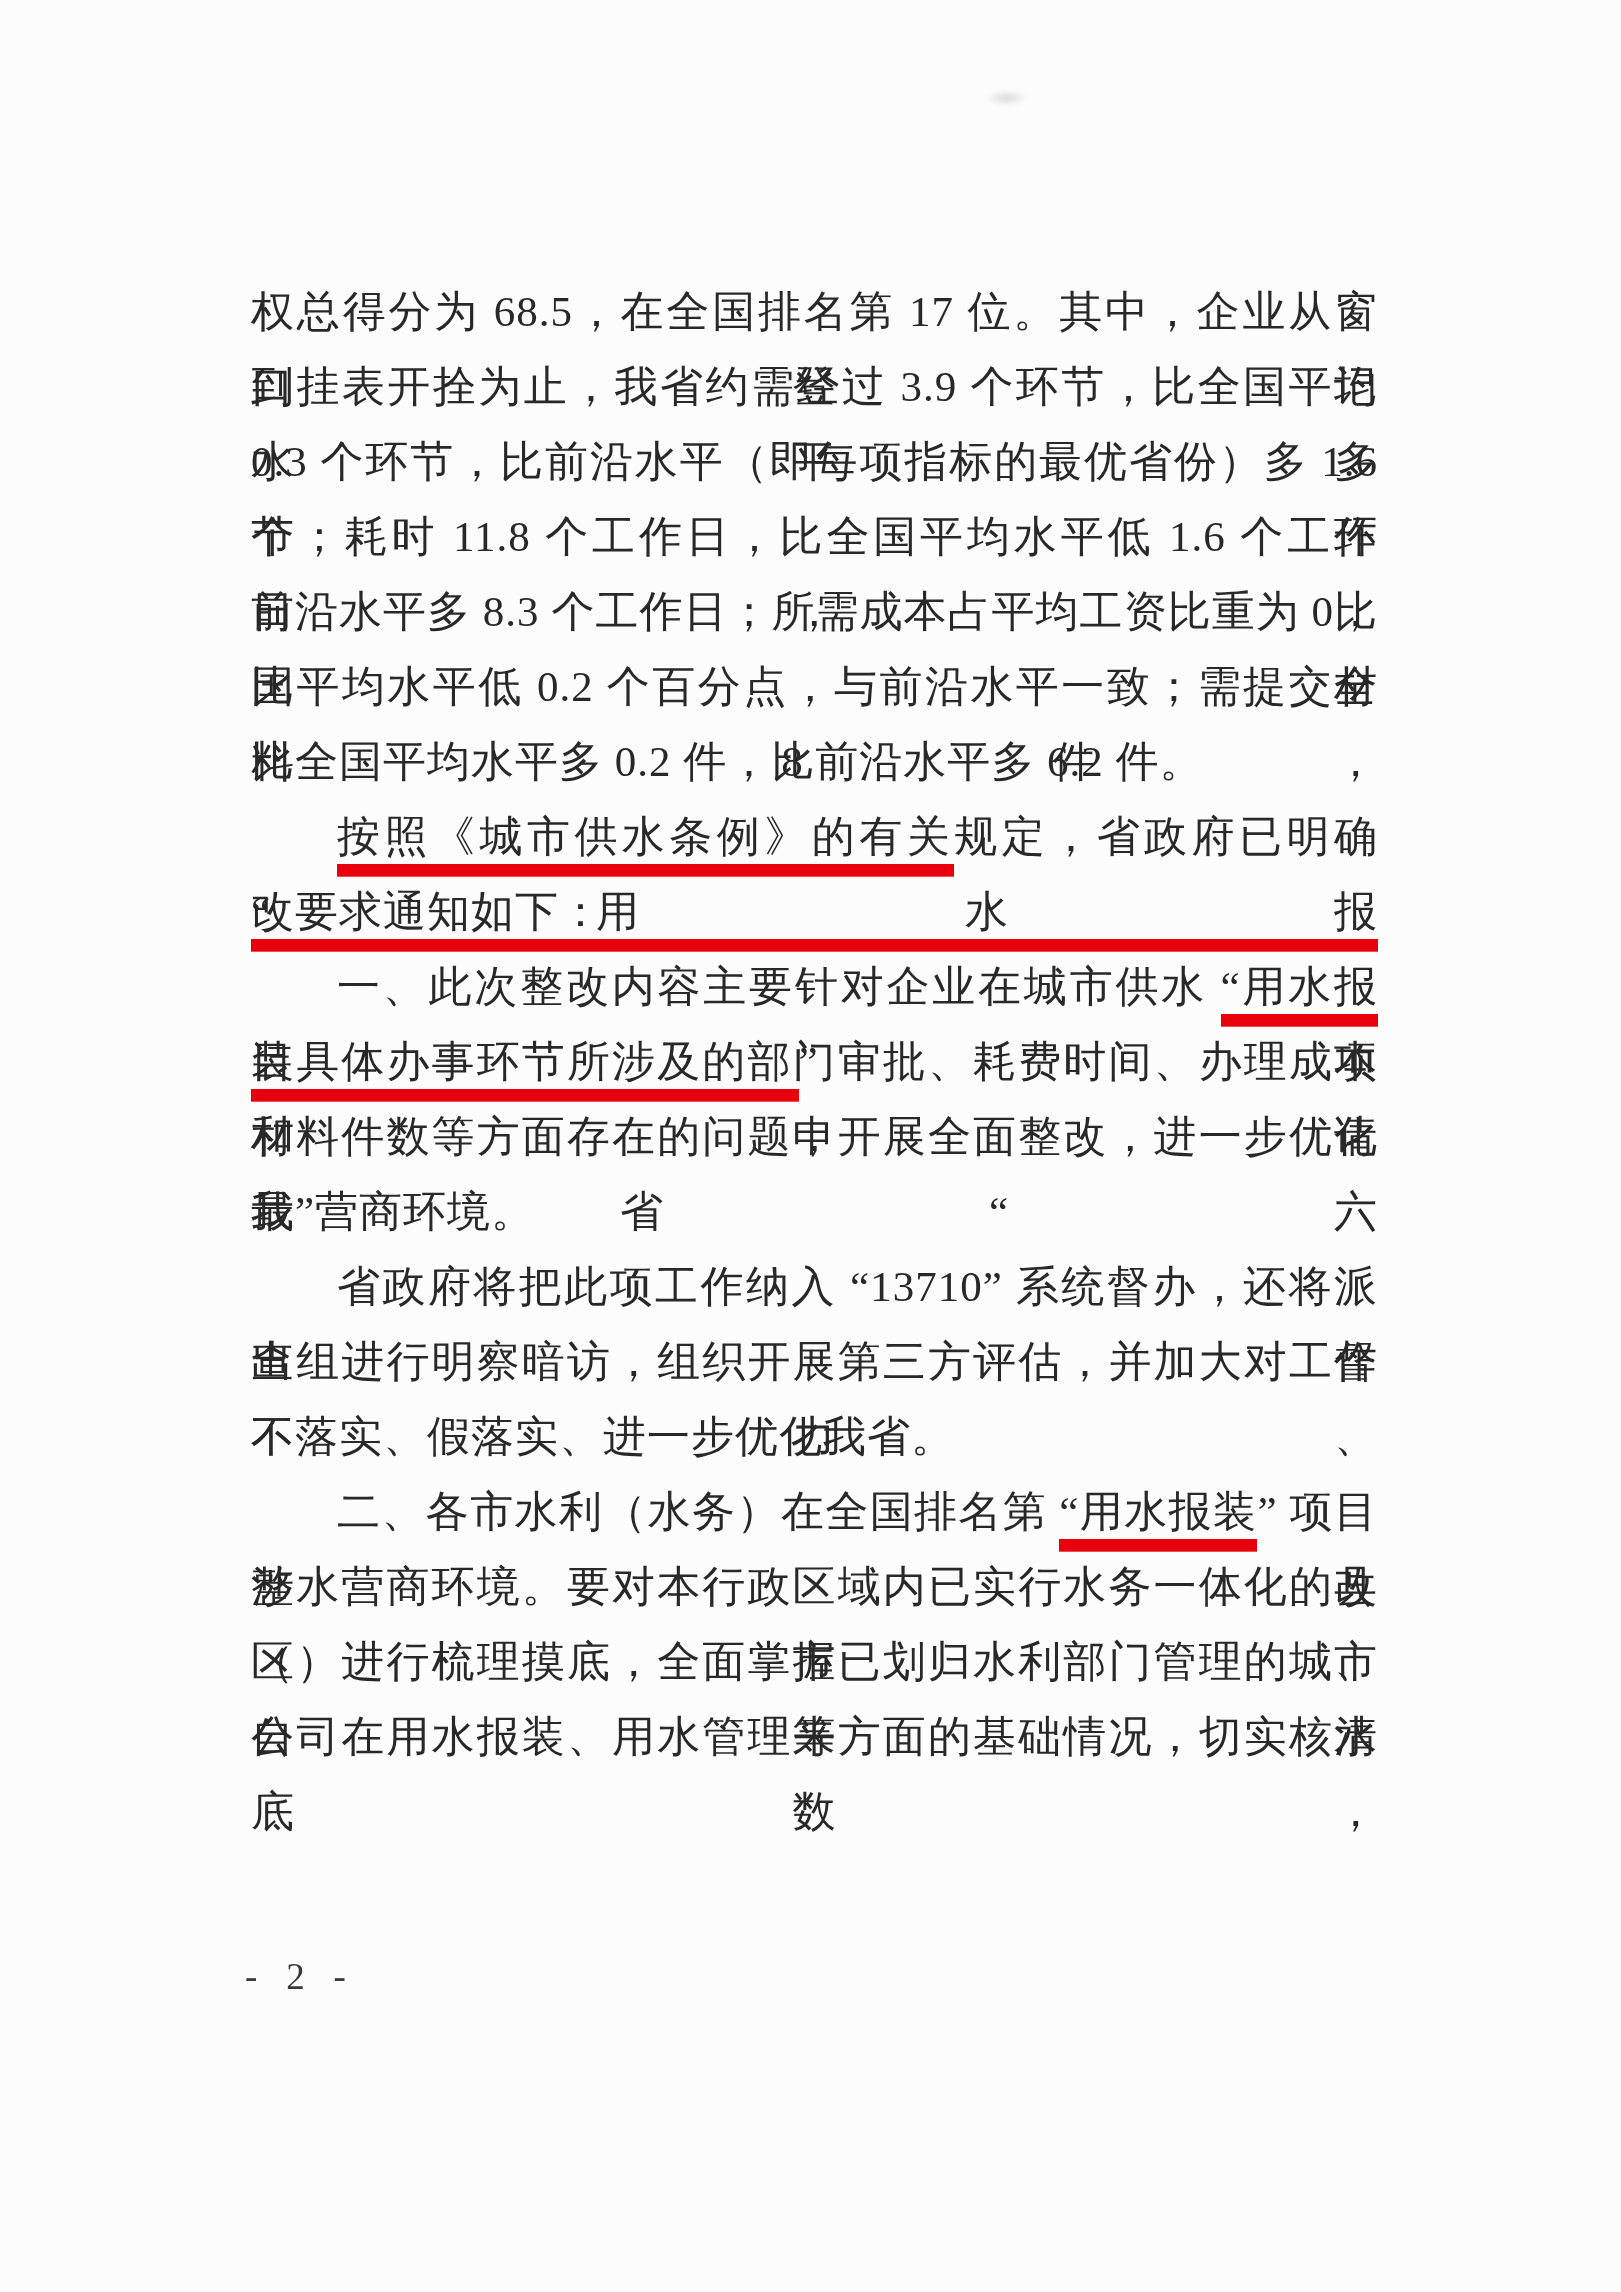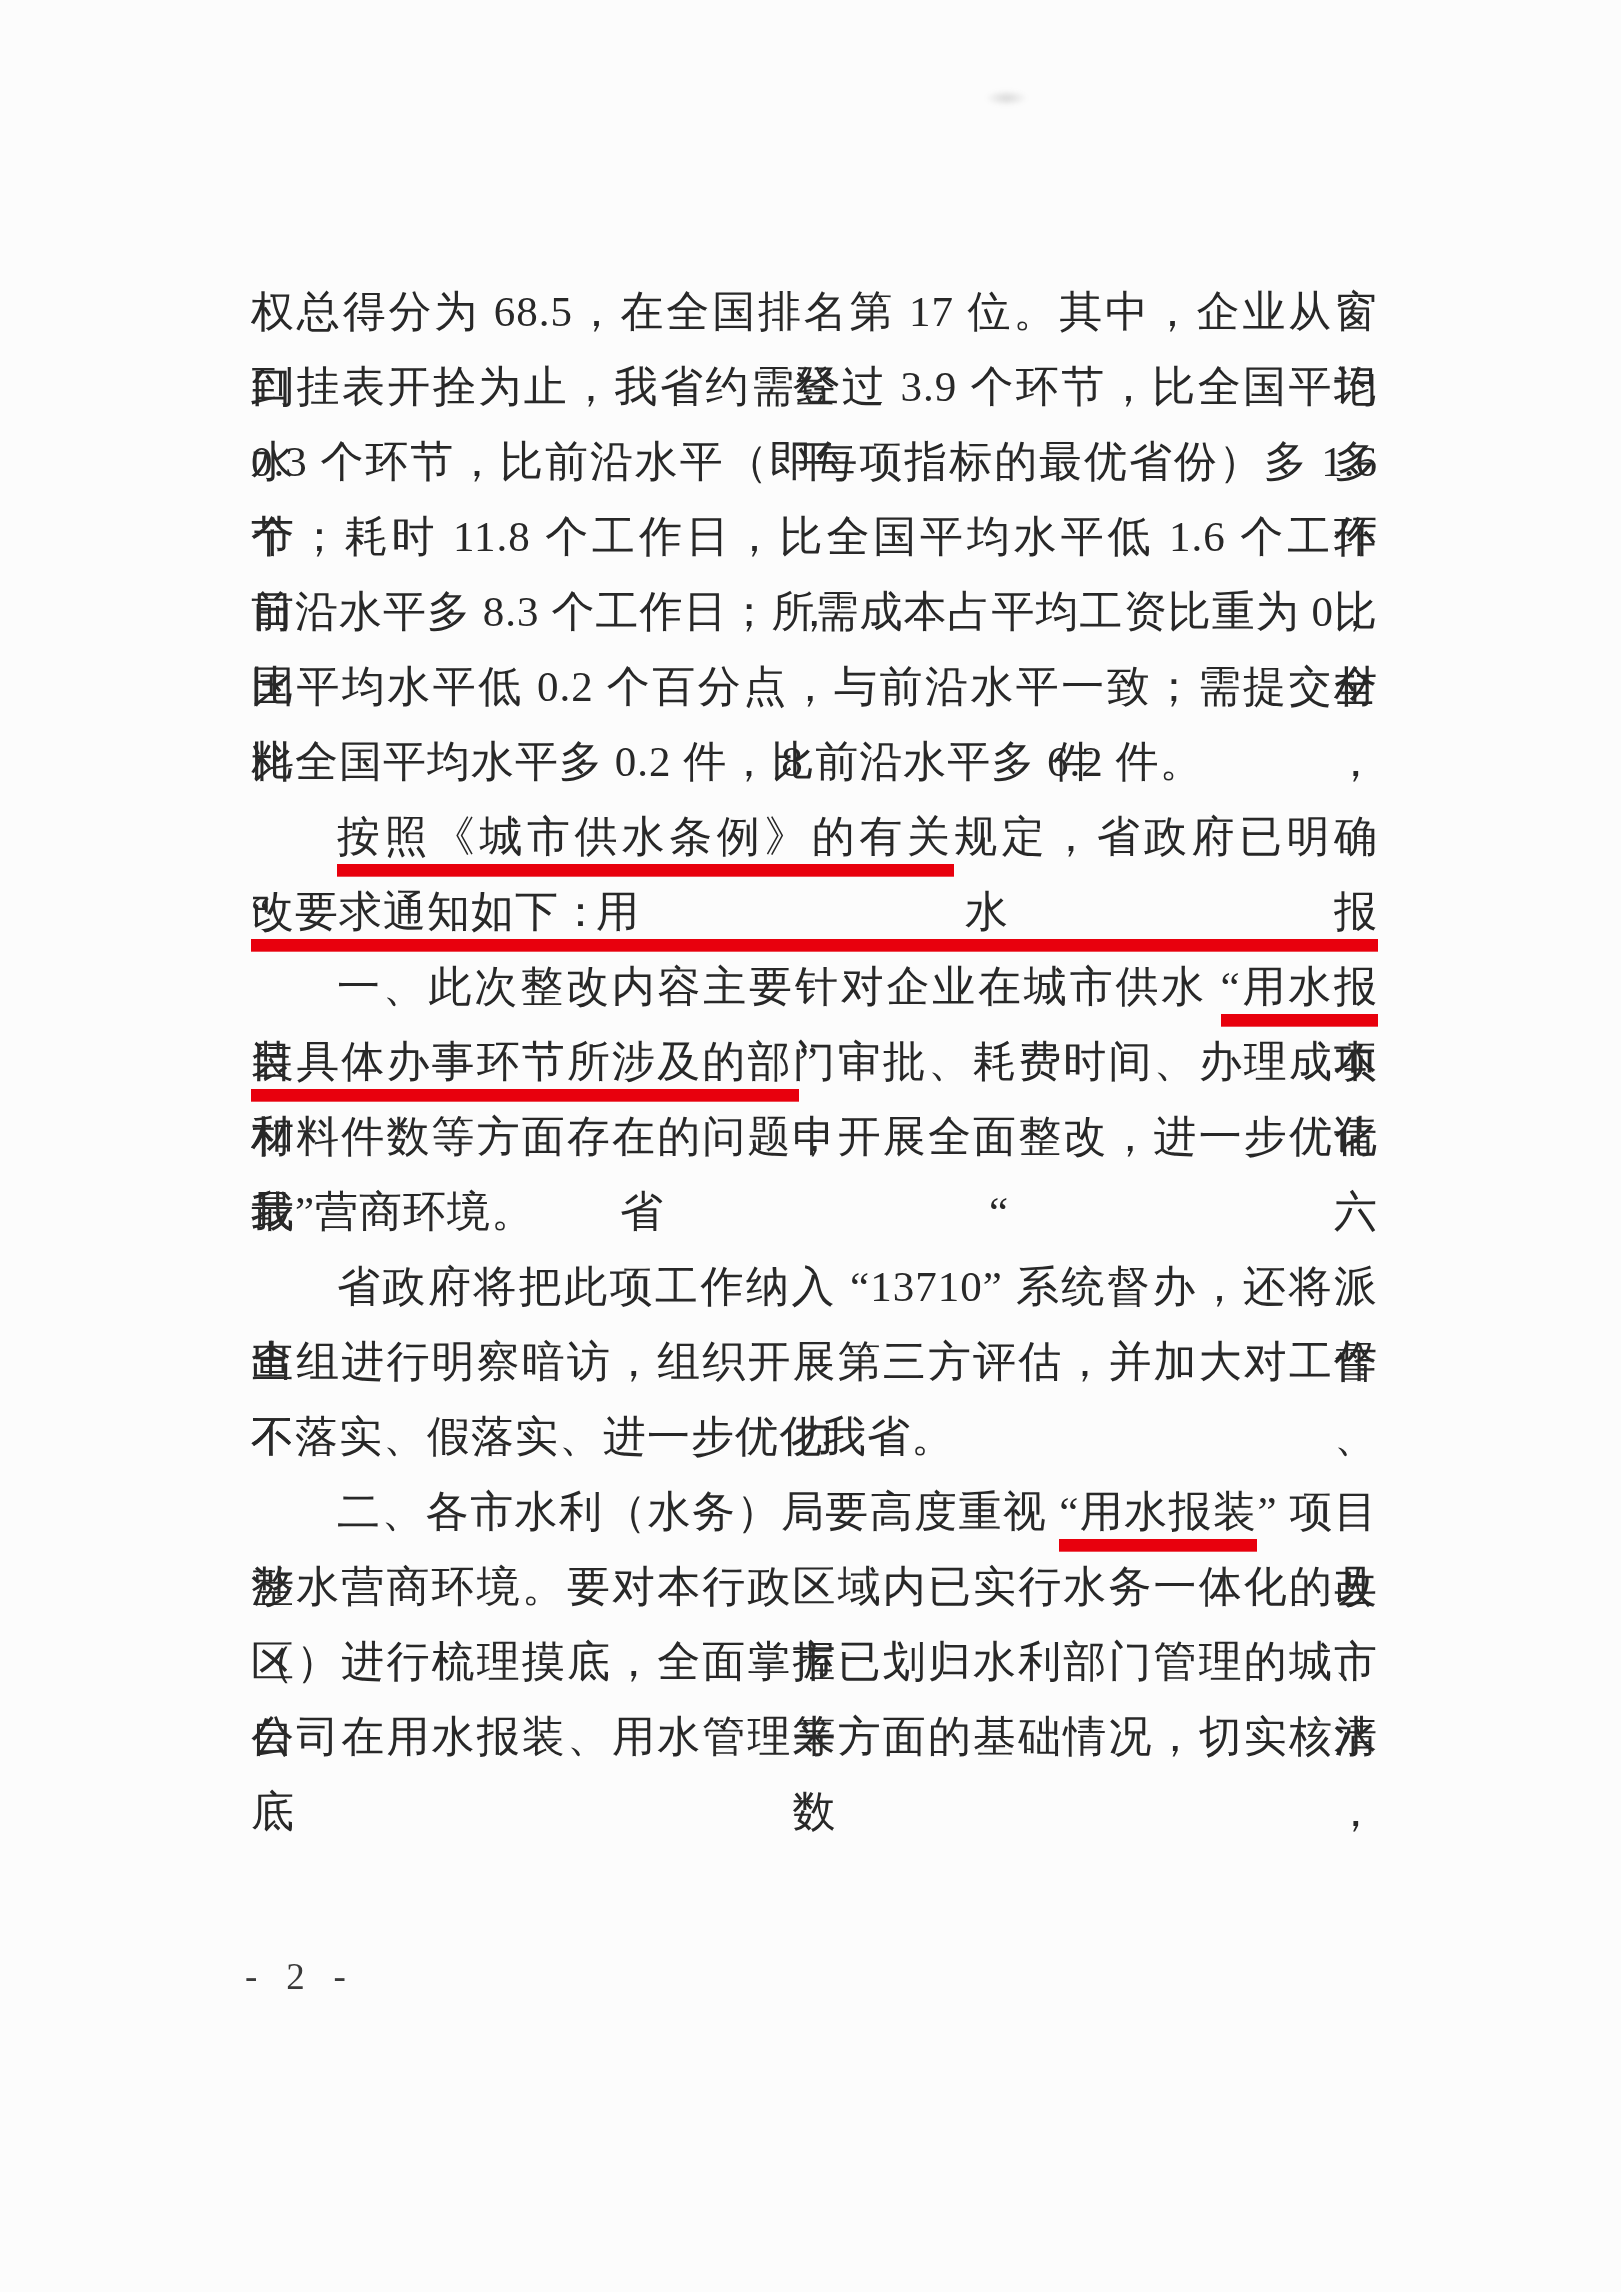--- a/index.html
+++ b/index.html
@@ -68,20 +68,20 @@
       <div class="line end"><span class="seg">比全国平均水平多 0.2 件，比前沿水平多 6.2 件。</span></div>
       <div class="line indent"><span class="seg redline">按照《城市供水条例》的有关</span><span class="seg">规定，省政府已明确 </span><span class="seg redline">“用水报</span></div>
       <div class="line end"><span class="seg">改要求通知如下：</span></div>
       <div class="line indent"><span class="seg">一、此次整改内容主要针对企业在城市供水 </span><span class="seg redline">“用水报装</span><span class="seg">” 项</span></div>
       <div class="line"><span class="seg">目具体办事环节所涉及的部门审批、耗费时间、办理成本和申请</span></div>
       <div class="line"><span class="seg">材料件数等方面存在的问题，开展全面整改，进一步优化我省“六</span></div>
       <div class="line end"><span class="seg">最”营商环境。</span></div>
       <div class="line indent"><span class="seg">省政府将把此项工作纳入 “13710” 系统督办，还将派出督</span></div>
       <div class="line"><span class="seg">查组进行明察暗访，组织开展第三方评估，并加大对工作不力、</span></div>
       <div class="line end"><span class="seg">不落实、假落实、进一步优化我省。</span></div>
-      <div class="line indent"><span class="seg">二、各市水利（水务）局要高度重视 </span><span class="seg redline">“用水报装</span><span class="seg">” 项目整改</span></div>
+      <div class="line indent"><span class="seg">二、各市水利（水务）在全国排名第 </span><span class="seg redline">“用水报装</span><span class="seg">” 项目整改</span></div>
       <div class="line"><span class="seg">涉水营商环境。要对本行政区域内已实行水务一体化的县（市、</span></div>
       <div class="line"><span class="seg">区）进行梳理摸底，全面掌握已划归水利部门管理的城市自来水</span></div>
       <div class="line"><span class="seg">公司在用水报装、用水管理等方面的基础情况，切实核清底数，</span></div>
     </div>
   <div class="page-number">- 2 -</div>
 </div>
 
 
 </body></html>

